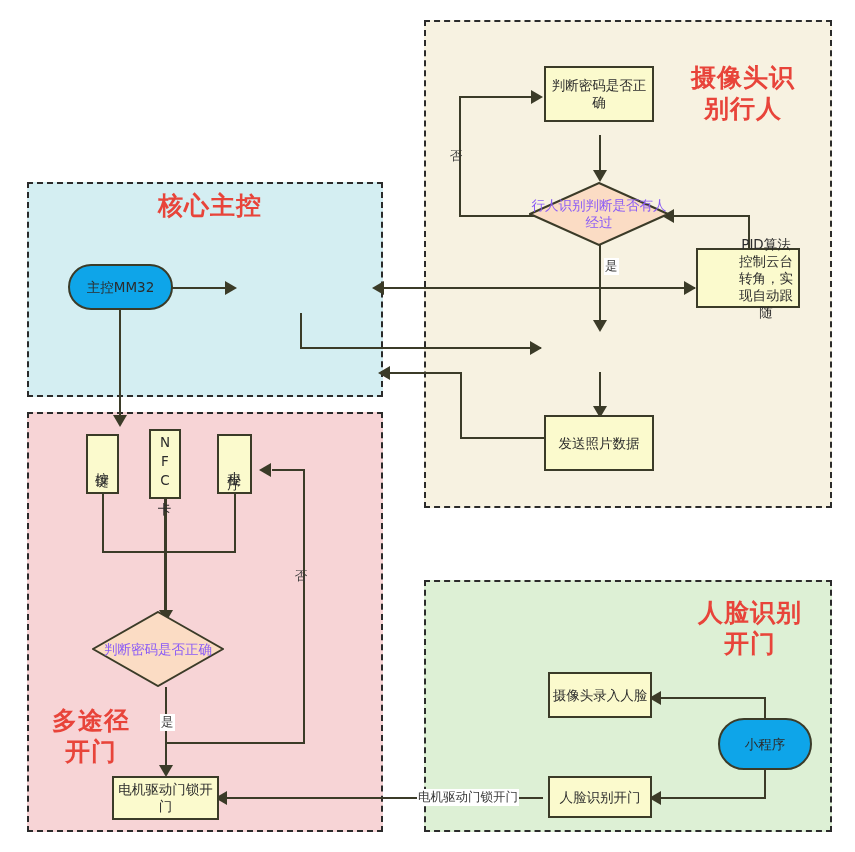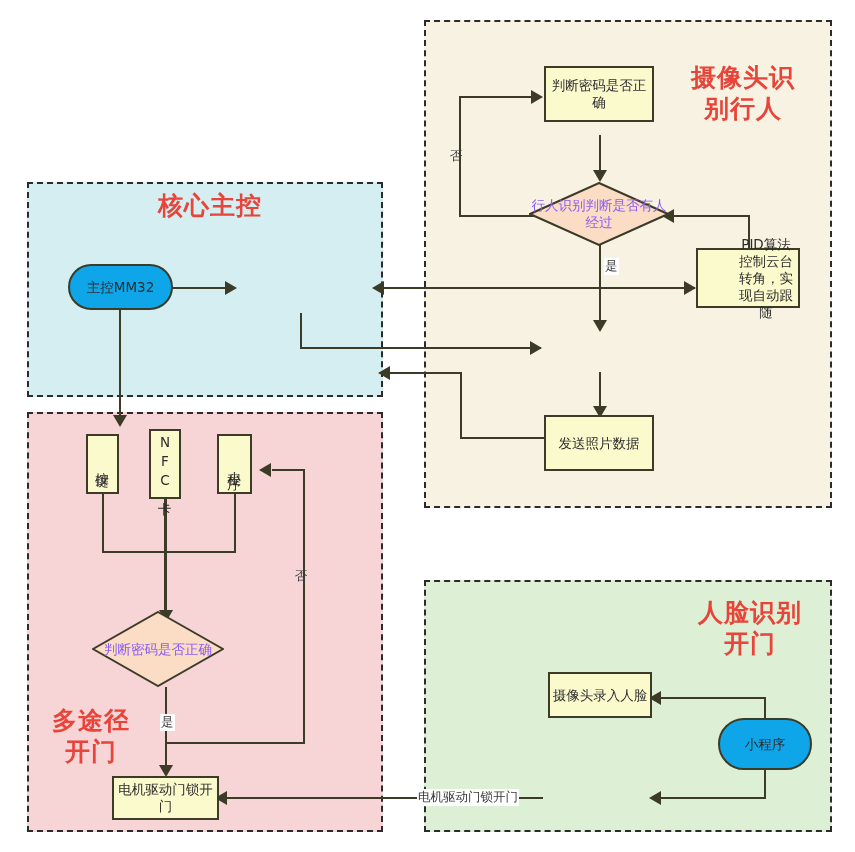--- a/index.html
+++ b/index.html
@@ -237,14 +237,15 @@
     </svg>
     <span class="diamond-label">判断密码是否正确</span>
   </div>
 
   <div class="node" style="left:112px; top:776px; width:107px; height:44px;text-align:center;">电机驱动门锁开门</div>
 
   <div class="node" style="left:548px; top:672px; width:104px; height:46px;">摄像头录入人脸</div>
 
   <div class="node rounded" style="left:718px; top:718px; width:94px; height:52px;">小程序</div>
 
+  <div class="node" style="left:548px; top:776px; width:104px; height:42px;">人脸识别开门</div>
 
 </div>
 
 </body></html>

